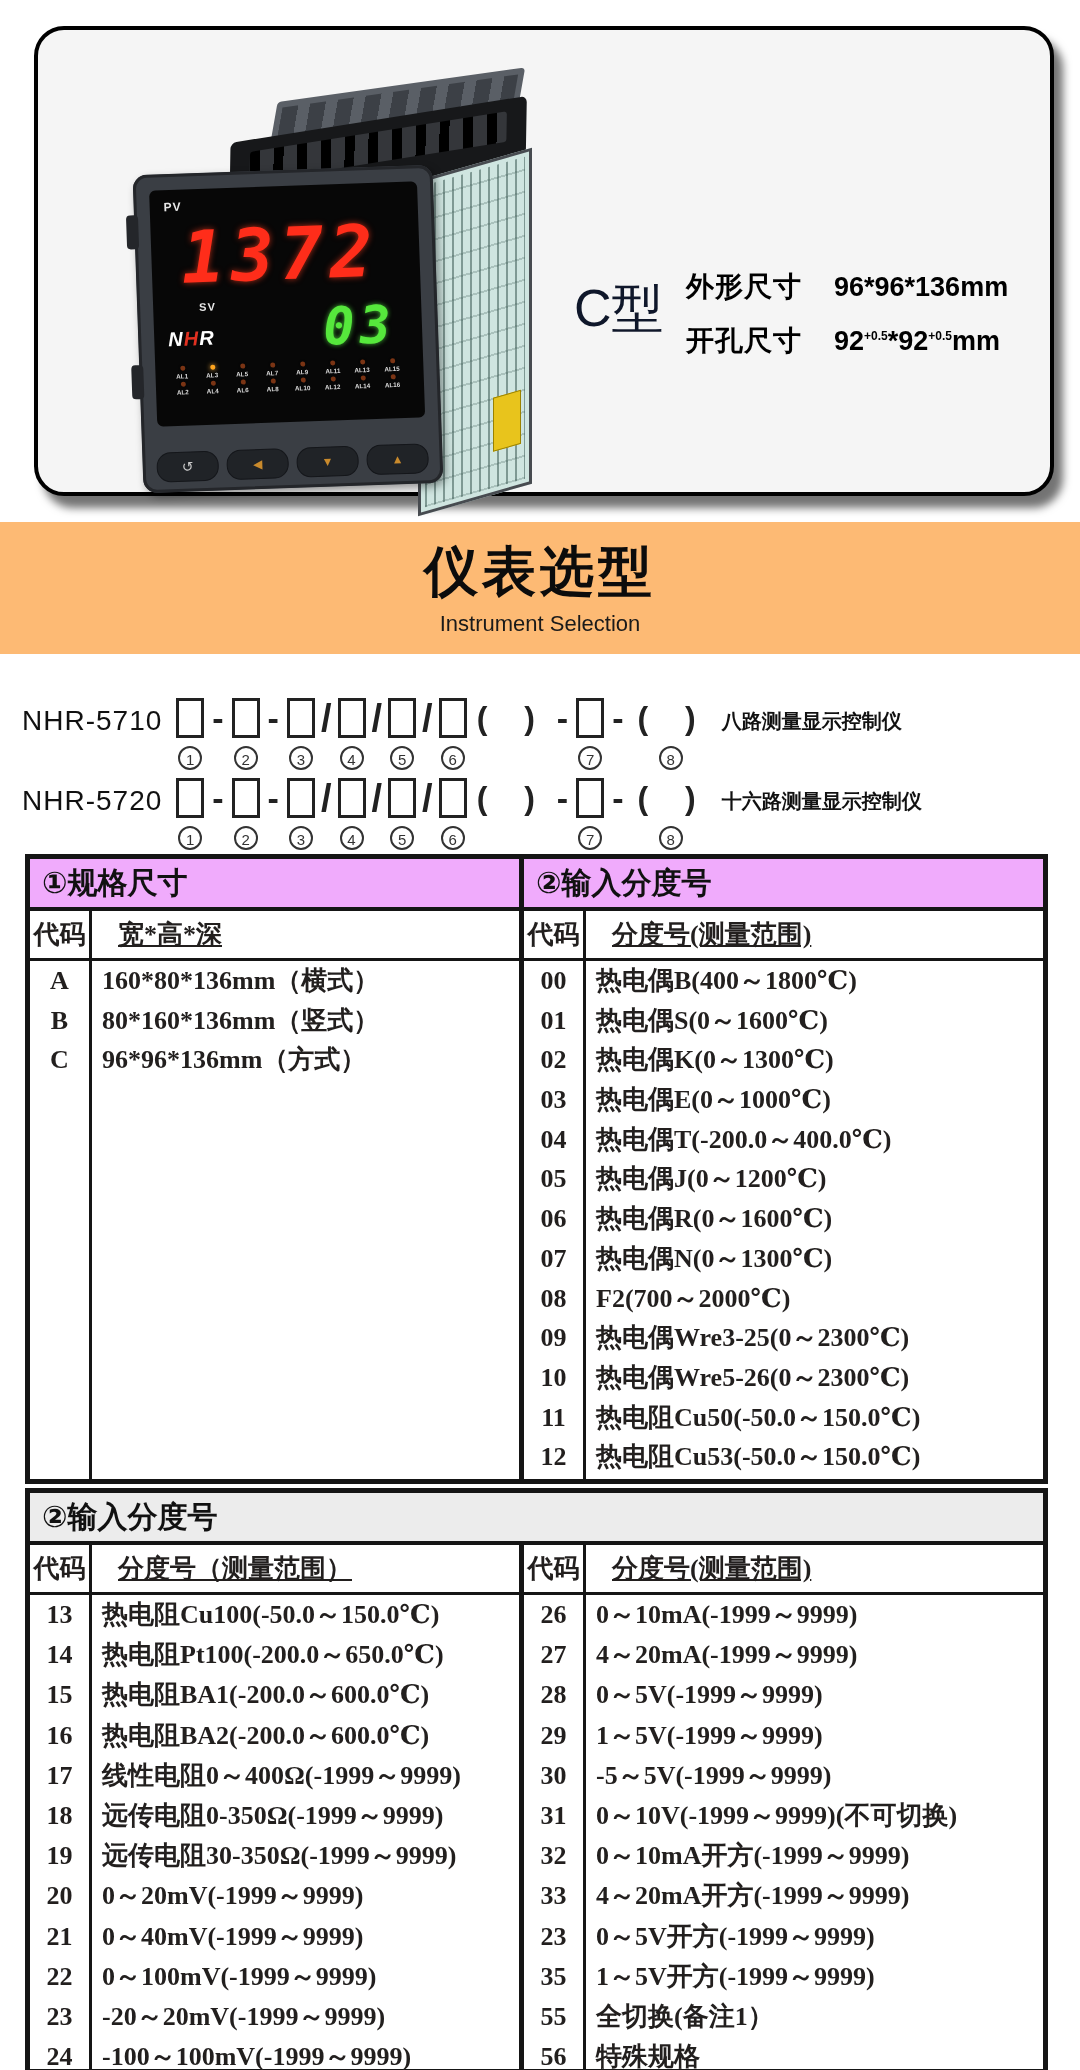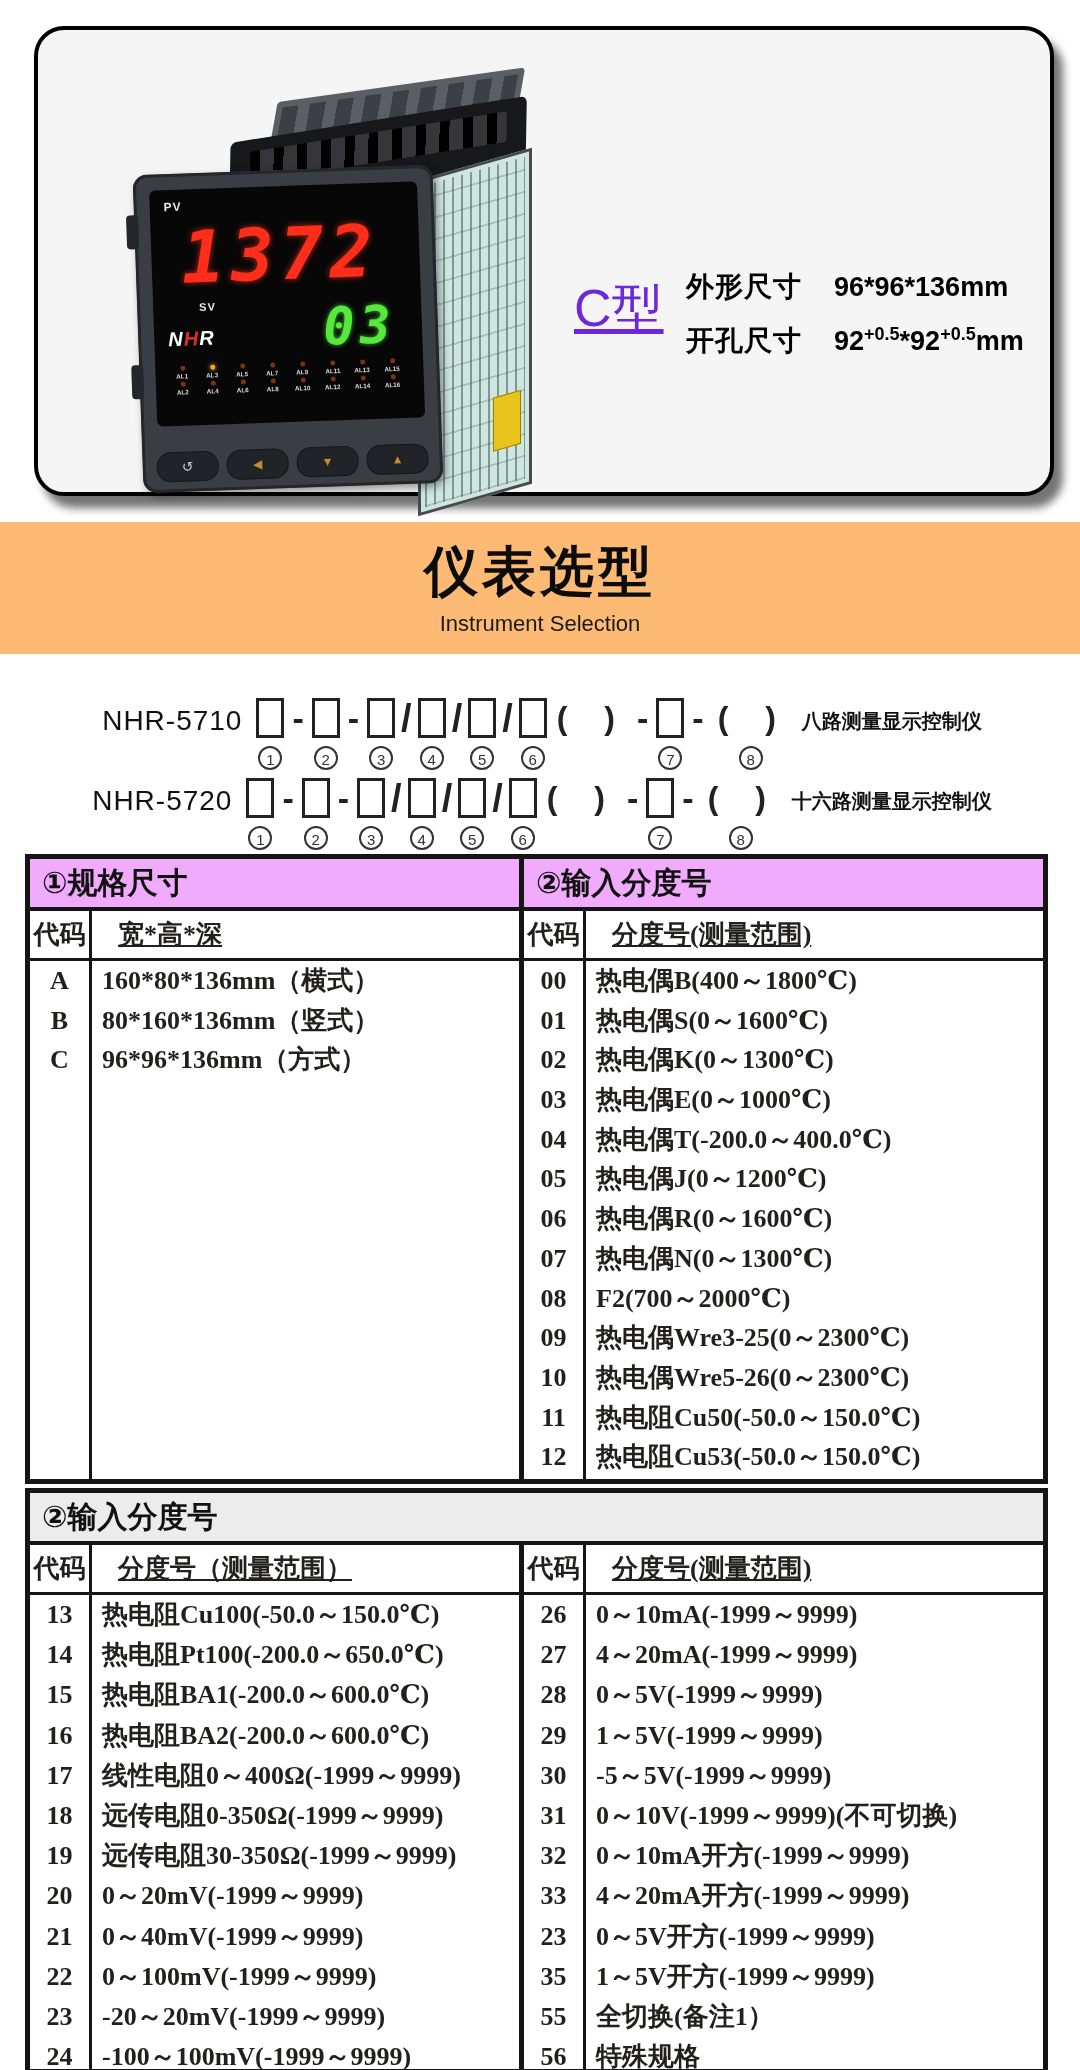--- a/index.html
+++ b/index.html
@@ -46,33 +46,33 @@
   .led-row{display:flex;}
   .led{width:30px;display:flex;flex-direction:column;align-items:center;margin-bottom:2px;}
   .led .dot{width:5px;height:5px;border-radius:50%;background:#7a3414;box-shadow:0 0 2px #000;}
   .led.lit .dot{background:#ffa51e;box-shadow:0 0 5px #ffb340;}
   .led .lbl{font-size:7px;color:#d8d8d8;margin-top:2px;font-weight:bold;transform:scale(.9);}
   .btn-row{position:absolute;left:14px;bottom:10px;width:272px;display:flex;justify-content:space-between;}
   .btn{width:60px;height:28px;background:#202327;border-radius:14px;border:1px solid #14161a;
     display:flex;align-items:center;justify-content:center;font-size:14px;color:#c9c9c9;}
   .btn .amber{color:#c98a2c;font-size:12px;}
   
-  .ctype{position:absolute;left:536px;top:244px;font-size:52px;color:#6d28d9;font-weight:500;text-decoration:underline;}
+  .ctype{position:absolute;left:536px;top:244px;font-size:52px;color:#0f172a;font-weight:500;}
   .dims{position:absolute;left:648px;top:238px;}
   .dim-row{display:flex;align-items:baseline;margin-bottom:16px;}
   .dim-label{font-size:28px;font-weight:bold;color:#000;width:148px;letter-spacing:1px;}
   .dim-value{font-size:27px;font-weight:bold;color:#000;font-family:"Liberation Sans","DejaVu Sans",sans-serif;}
-  .dim-value sup{font-size:18px;font-weight:bold;}
+  .dim-value sup{font-size:12px;font-weight:bold;}
   
   .banner{position:absolute;left:0;top:522px;width:1080px;height:132px;background:#fdba74;text-align:center;}
   .banner-title{margin-top:14px;font-size:54px;font-weight:bold;color:#0c0c0c;letter-spacing:4px;}
   .banner-sub{font-size:22px;color:#1a1a1a;margin-top:2px;}
   
   .ordering{position:absolute;left:22px;top:698px;width:1040px;}
-  .order-row{display:flex;align-items:flex-start;height:80px;justify-content:center;}
+  .order-row{display:flex;align-items:flex-start;height:80px;}
   .order-model{font-size:28px;font-weight:500;letter-spacing:1px;line-height:46px;margin-right:12px;white-space:nowrap;
     font-family:"Liberation Sans","DejaVu Sans",sans-serif;color:#111;}
   .tokens{display:flex;align-items:flex-start;}
   .tok{display:flex;flex-direction:column;align-items:center;margin:0 2px;}
   .obox{width:28px;height:40px;border:3px solid #222;background:#fff;box-sizing:border-box;}
   .sep{font-size:34px;font-weight:bold;color:#222;line-height:40px;padding:0 4px;}
   .sep.slash{font-size:38px;padding:0 2px;}
   .paren{font-size:32px;font-weight:bold;color:#222;line-height:40px;letter-spacing:14px;padding-left:6px;}
   .circ{width:24px;height:24px;border:2px solid #333;border-radius:50%;font-size:15px;line-height:24px;
     text-align:center;color:#333;margin-top:8px;box-sizing:border-box;background:#fff;}

